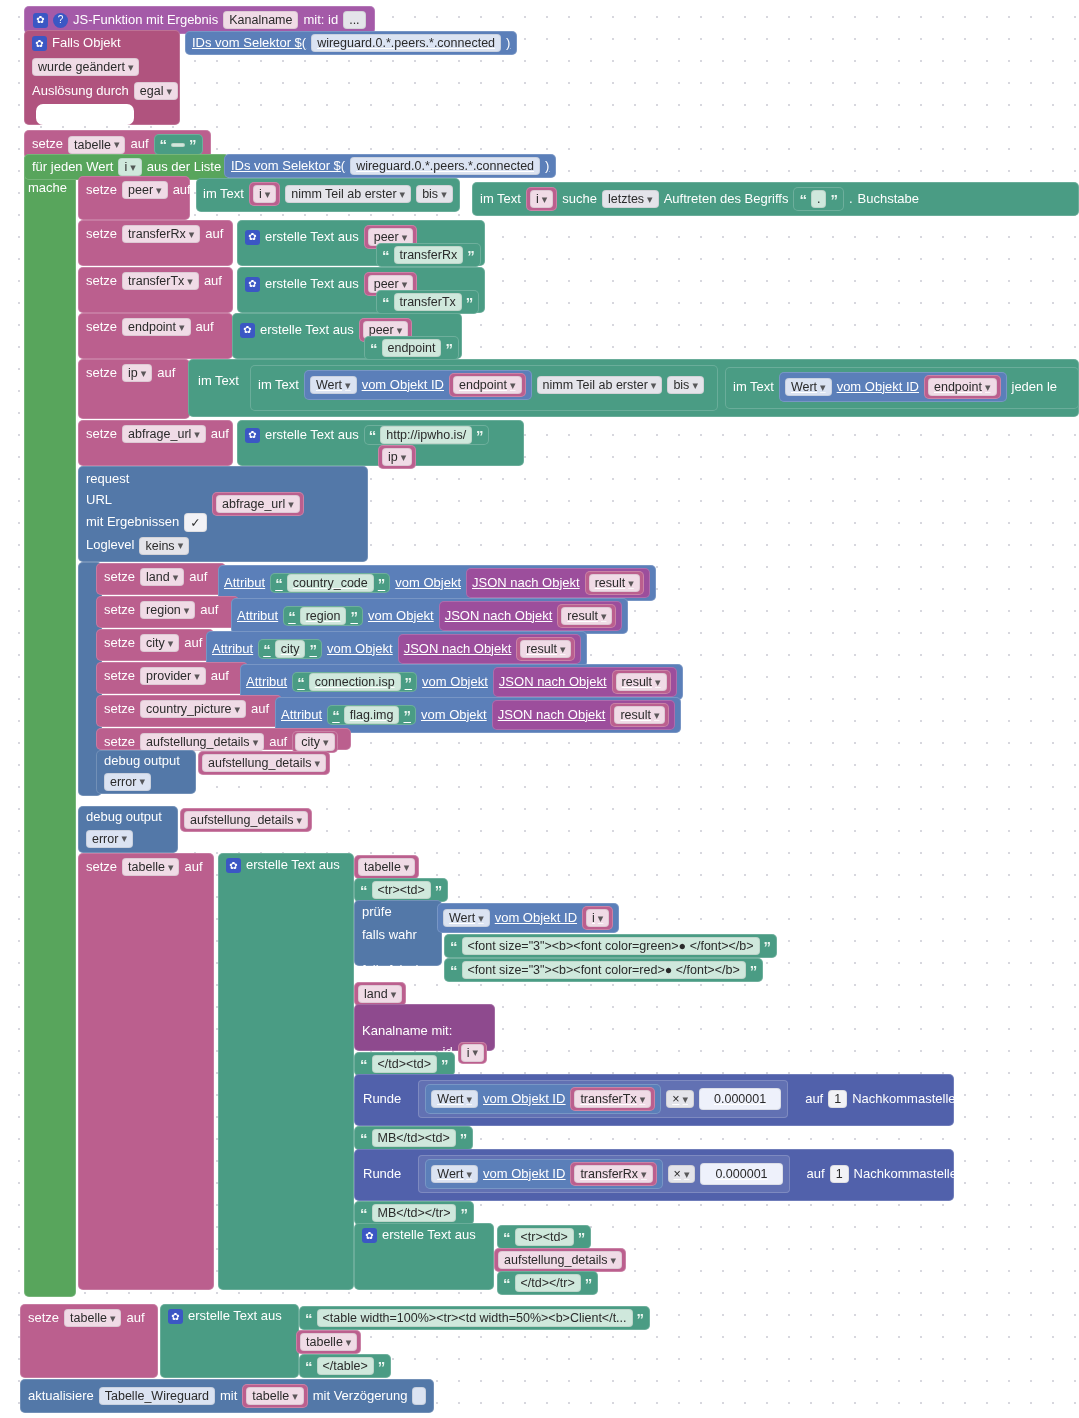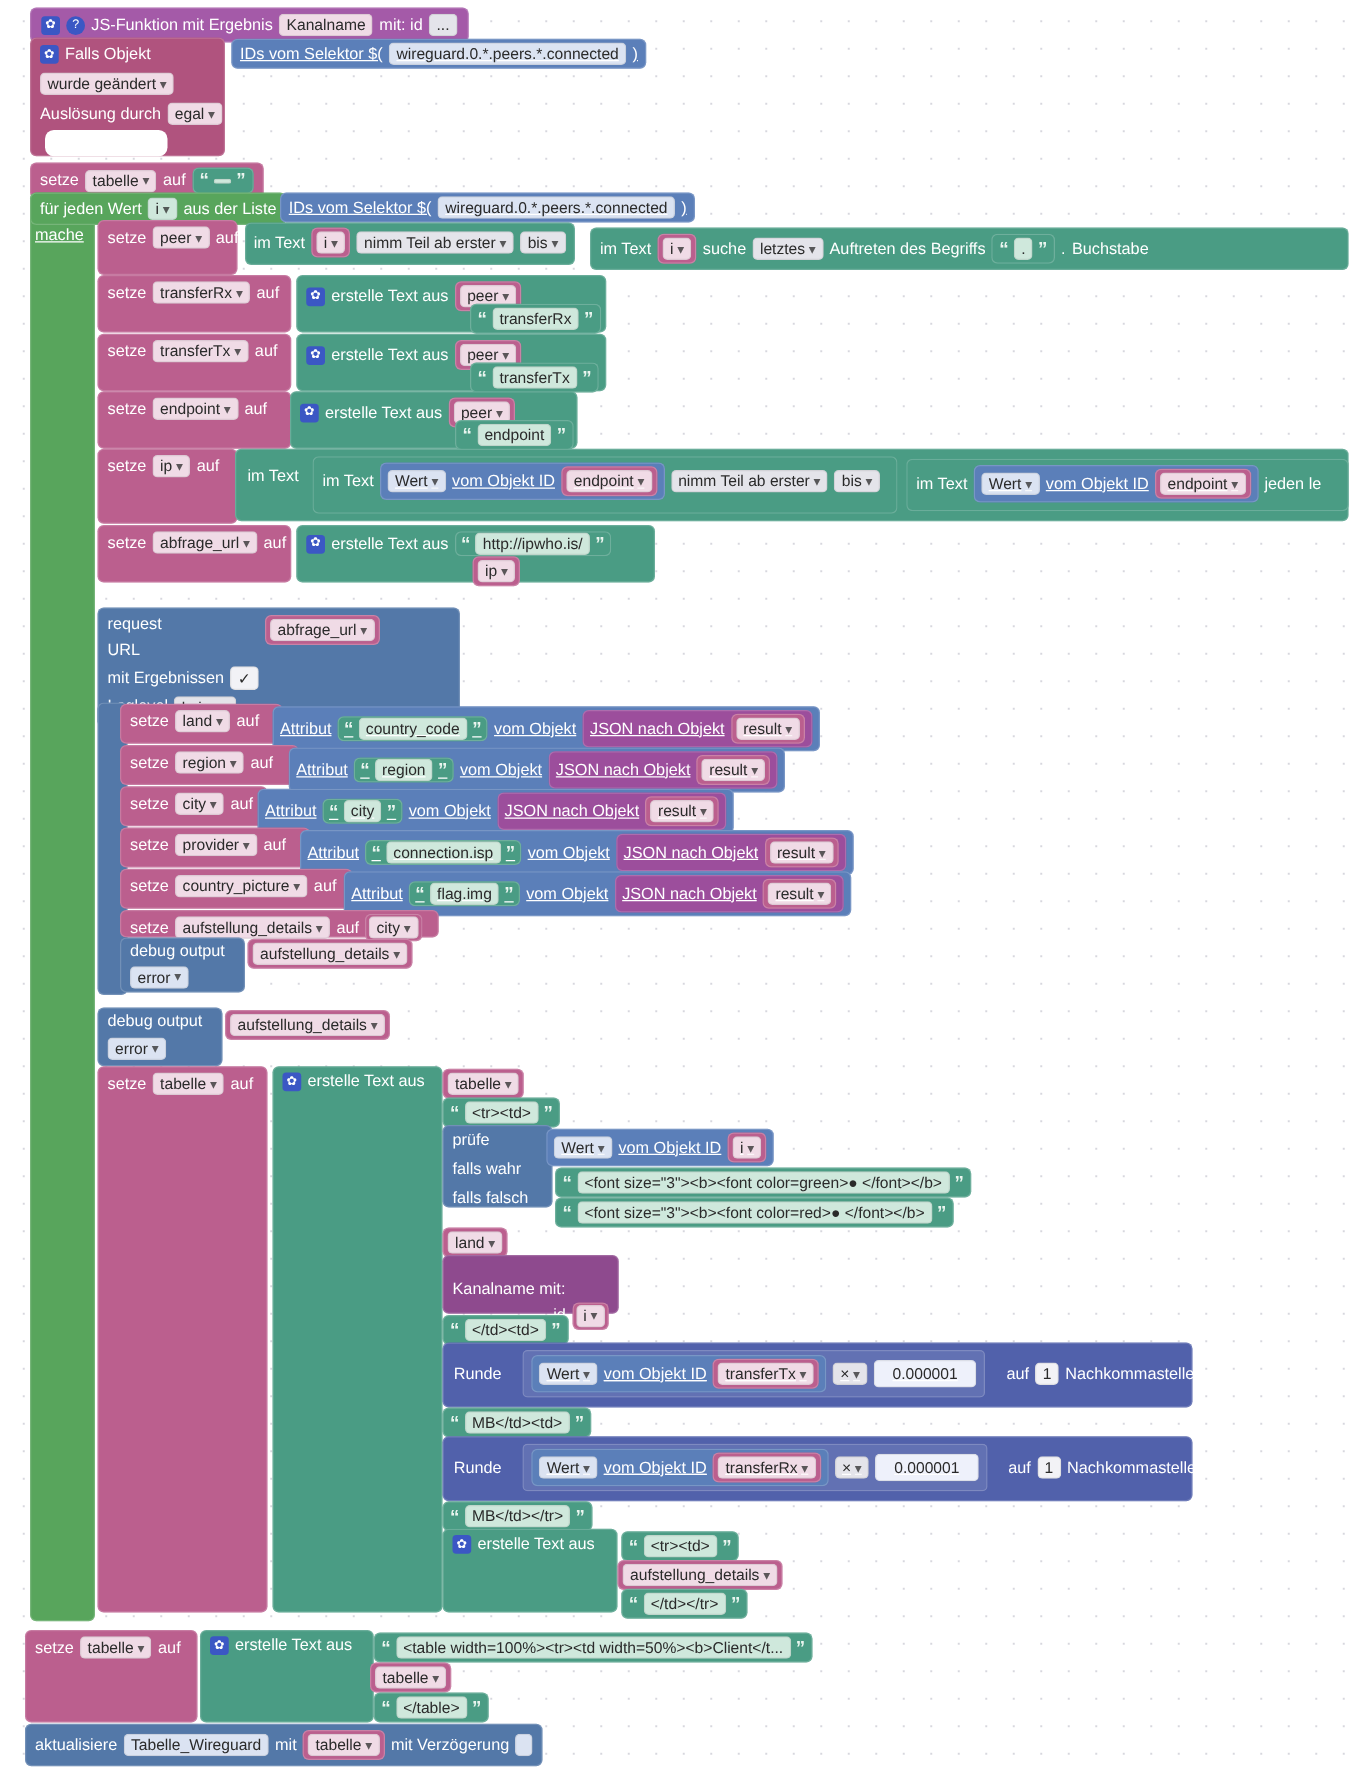--- a/index.html
+++ b/index.html
@@ -154,21 +154,21 @@
 </div>
 
 <div class="blk c-obj abs" style="left:224px; top:154px; padding:3px 7px;">
   <div class="row">
     <span class="lbl">IDs vom Selektor $(</span>
     <span class="fld blue">wireguard.0.*.peers.*.connected</span>
     <span class="lbl">)</span>
   </div>
 </div>
 
-<div class="abs lbl" style="left:28px; top:181px;text-decoration:underline;">mache</div>
+<div class="abs lbl" style="left:28px; top:181px;">mache</div>
 
 <div class="blk c-var abs" style="left:78px; top:176px; width:112px; height:44px; padding:5px 8px;">
   <div class="row">
     <span class="lbl">setze</span>
     <span class="fld">
       <span>peer</span>
         <span class="cv">▾</span>
     </span>
     <span class="lbl">auf</span>
   </div>
@@ -390,21 +390,21 @@
     </span>
   </div>
 </div>
 <div class="vblk abs" style="left:378px; top:445px;">
   <span class="fld">
     <span>ip</span>
       <span class="cv">▾</span>
   </span>
 </div>
 
-<div class="blk c-sendto abs" style="left:78px; top:466px; width:290px; height:96px; padding:6px 8px;margin-top:20px;">
+<div class="blk c-sendto abs" style="left:78px; top:466px; width:290px; height:96px; padding:6px 8px;">
   <div class="lbl" style="margin-bottom:6px;">request</div>
   <div class="row" style="margin-bottom:5px;">
     <span class="lbl">URL</span>
   </div>
   <div class="row" style="margin-bottom:5px;">
     <span class="lbl">mit Ergebnissen</span>
     <span class="fld white">✓</span>
   </div>
   <div class="row">
     <span class="lbl">Loglevel</span>
@@ -667,21 +667,21 @@
 </div>
 
 <div class="strblk abs" style="left:354px; top:878px;">
   <span class="quote">“</span>
   <span class="fld txt">&lt;tr&gt;&lt;td&gt;</span>
   <span class="quote">”</span>
 </div>
 
 <div class="blk c-sendto abs" style="left:354px; top:900px; width:88px; height:66px; padding:5px 8px;">
   <div class="lbl" style="margin-bottom:8px;">prüfe</div>
-  <div class="lbl" style="margin-bottom:8px;">falls wahr</div>
+  <div class="lbl" style="margin-bottom:20px;">falls wahr</div>
   <div class="lbl">falls falsch</div>
 </div>
 
 <div class="blk c-obj abs" style="left:437px; top:903px; padding:3px 6px;">
   <div class="row">
     <span class="fld blue">
         <span>Wert</span>
         <span class="cv">▾</span>
       </span>
     <span class="lbl">vom Objekt ID</span>

